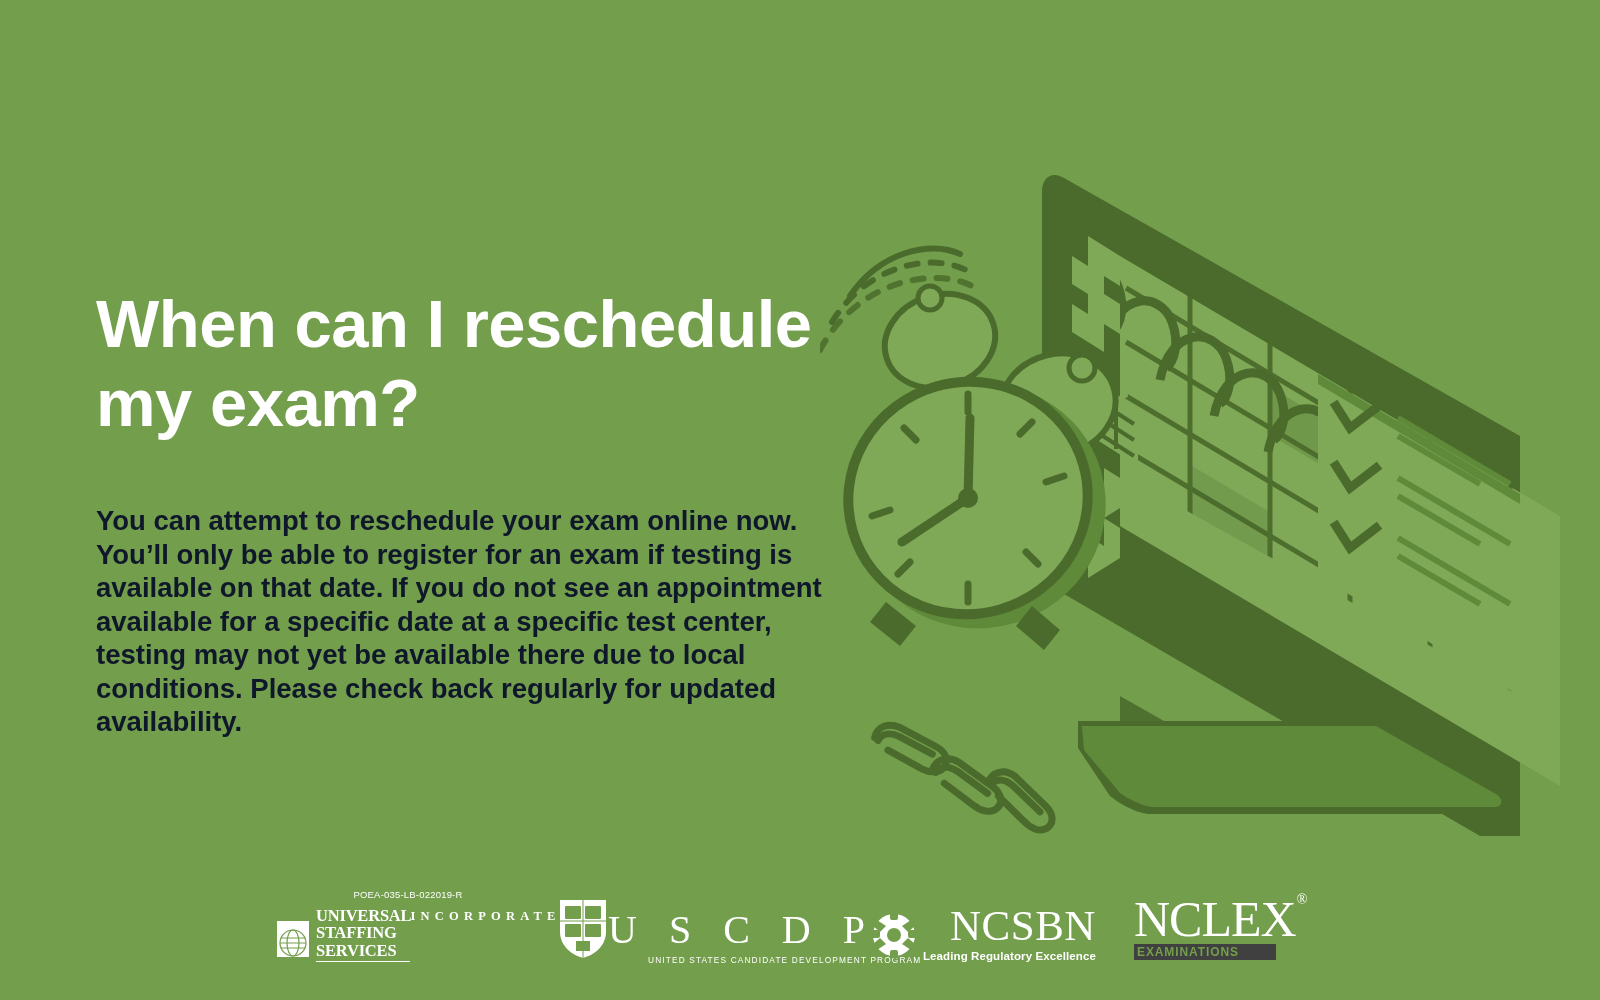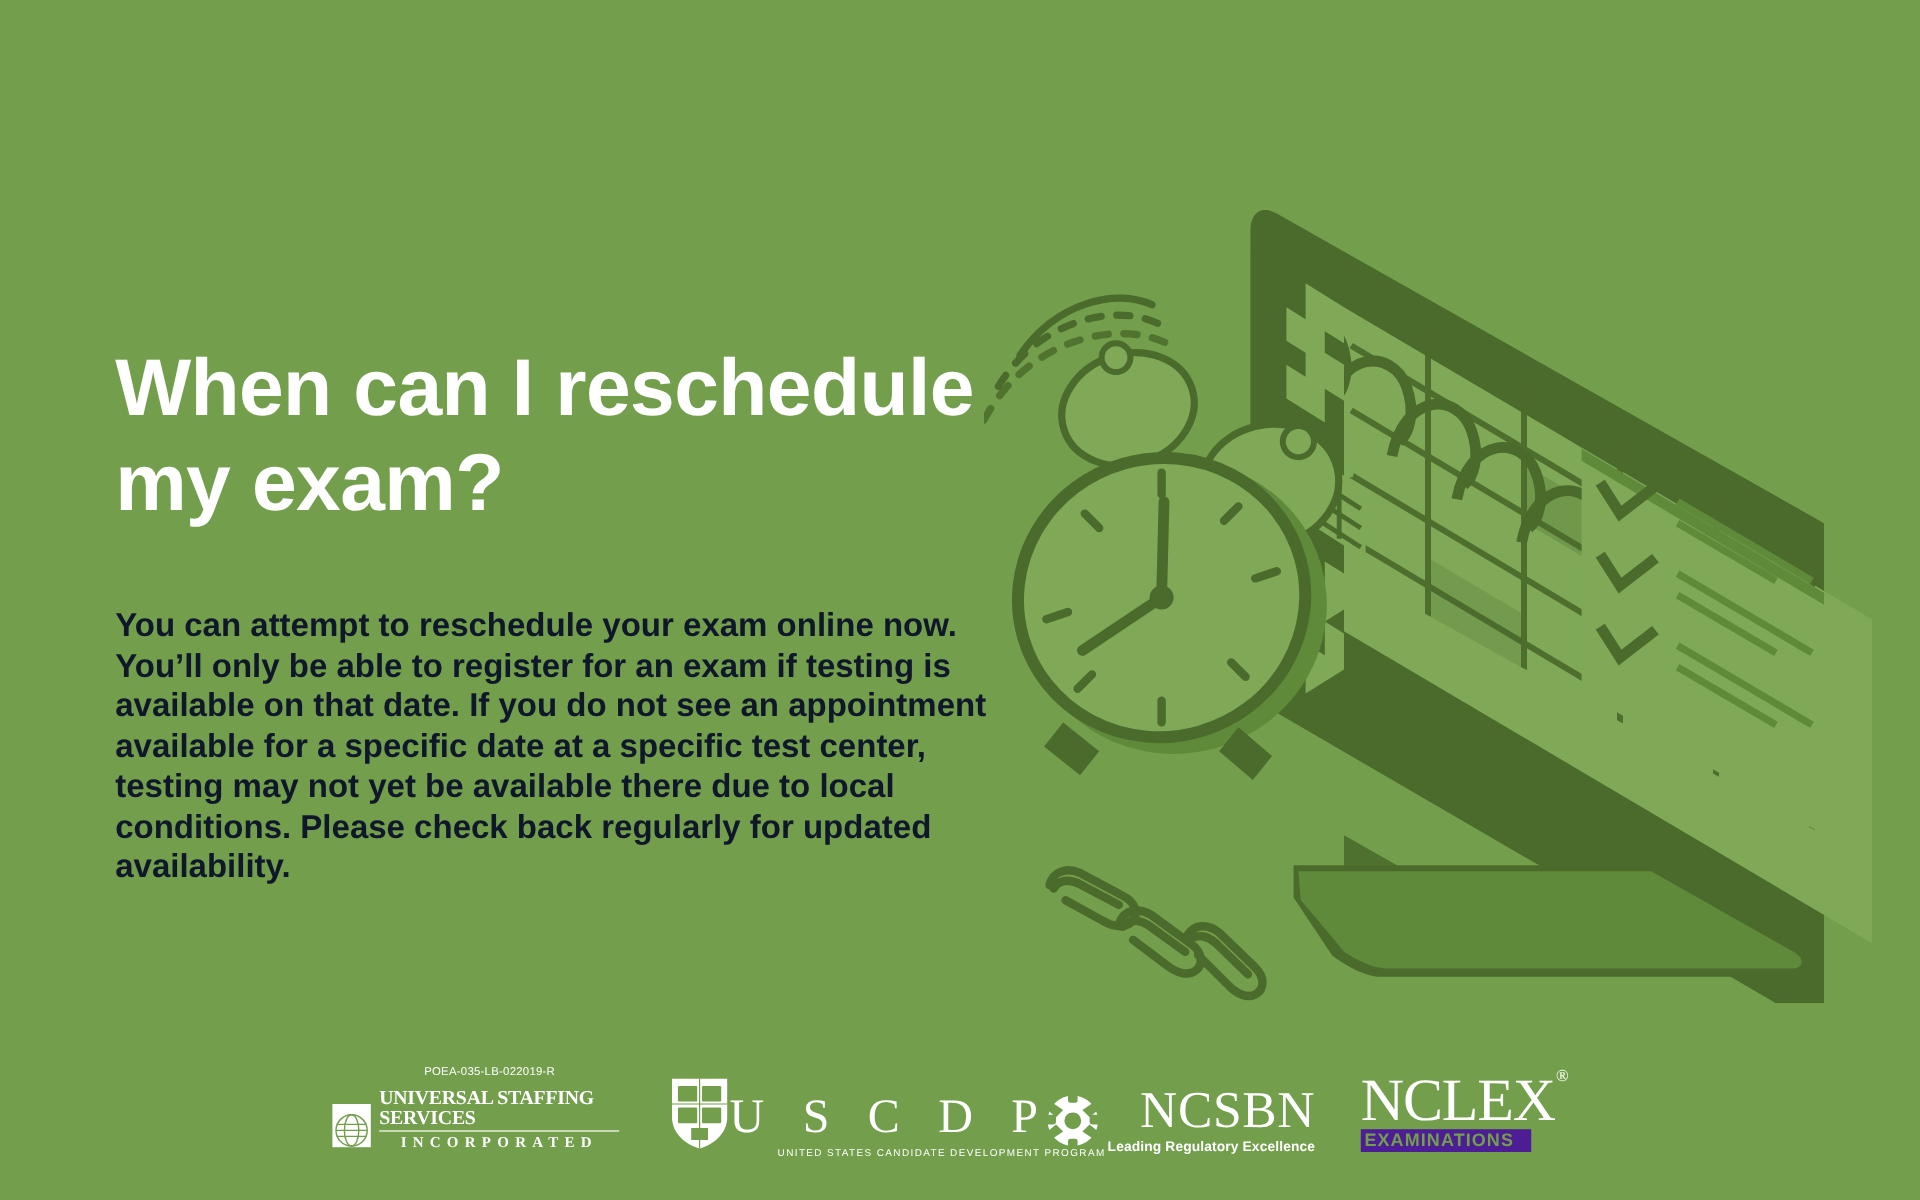--- a/index.html
+++ b/index.html
@@ -74,21 +74,21 @@
   .logo-uss { left: 276px; bottom: 4px; width: 240px; }
   .poea-code {
     font-size: 9.5px;
     letter-spacing: 0.2px;
     text-align: center;
     color: #ffffff;
     margin-bottom: 7px;
     padding-left: 24px;
   }
   .uss-row { display: flex; align-items: flex-end; gap: 6px; }
-  .uss-words { display: flex; flex-direction: column; }
+  .uss-words { display: flex; }
   .uss-name {
     font-family: "Liberation Serif", serif;
     font-weight: bold;
     font-size: 16.5px;
     letter-spacing: -0.2px;
     line-height: 1.05;
     border-bottom: 1.5px solid #ffffff;
     padding-bottom: 2px;
   }
   .uss-inc {
@@ -146,23 +146,23 @@
     display: inline-block;
   }
   .nclex-reg {
     font-size: 14px;
     vertical-align: super;
     position: relative;
     top: -14px;
     left: 1px;
   }
   .nclex-band {
-    background: #4c1d95;
+    background: #404040;
     color: #739e4c;
-    font-size: 15px;
+    font-size: 12px;
     font-weight: bold;
     letter-spacing: 0.9px;
     padding: 1px 3px 1.5px 3px;
     display: block;
     width: 136px;
     margin-top: 2px;
   }
 </style>
 </head>
 <body>

